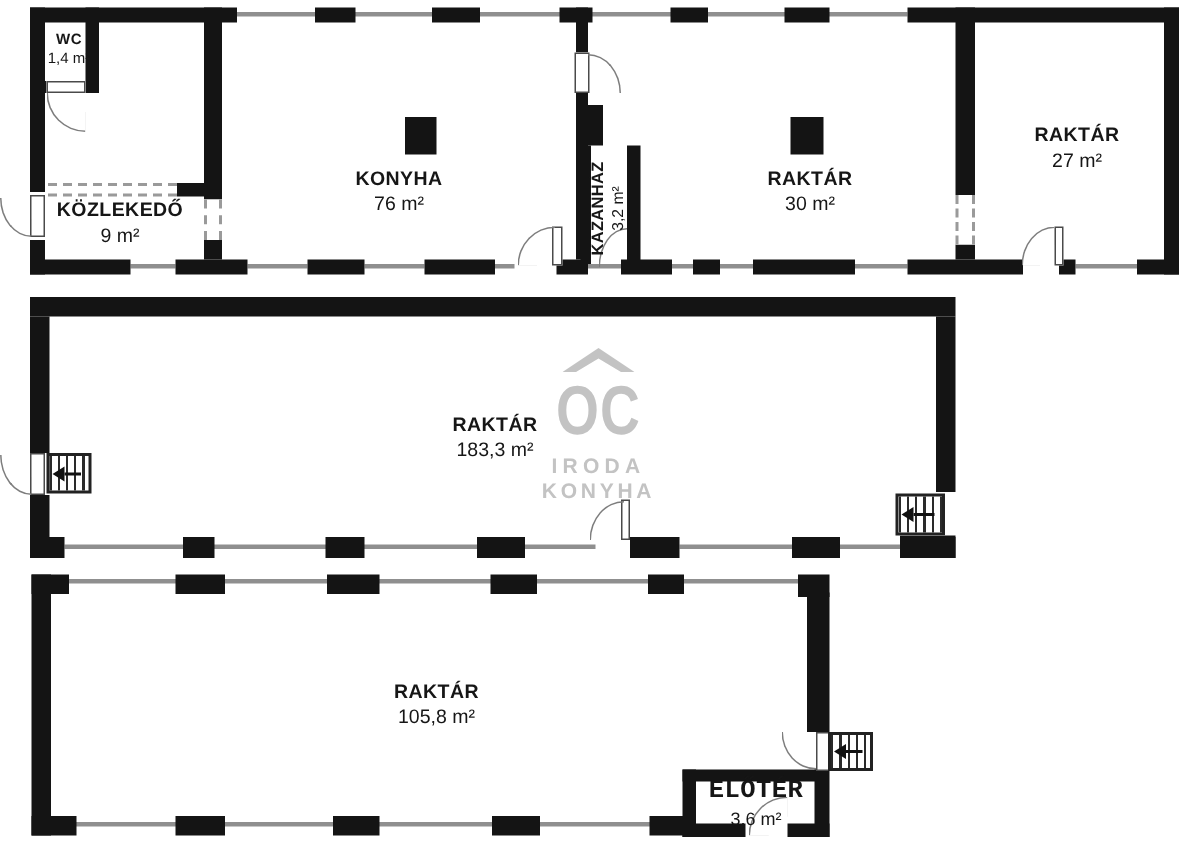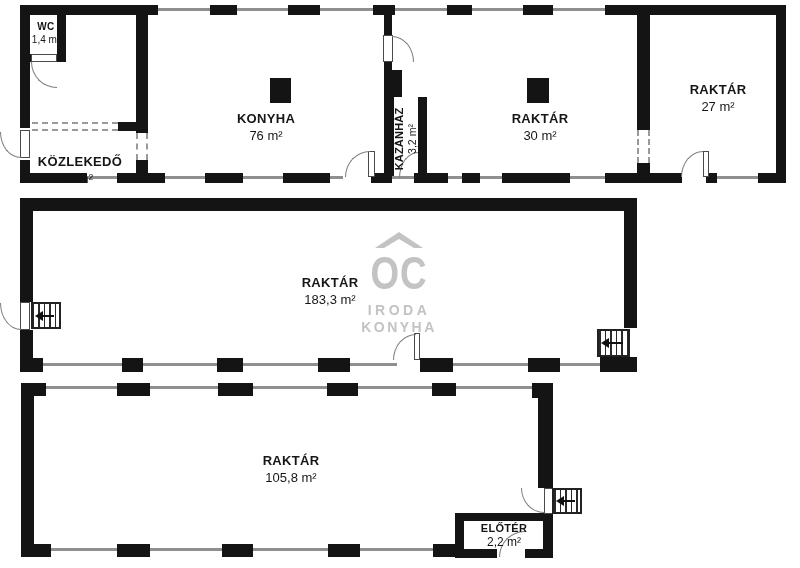--- a/index.html
+++ b/index.html
@@ -29,21 +29,21 @@
           border-top:5px solid transparent;border-bottom:5px solid transparent;border-right:8px solid #111;}
   
   .lbl{position:absolute;transform:translate(-50%,-50%);text-align:center;color:var(--ink);
        white-space:nowrap;line-height:1.3;z-index:5;}
   .lbl .nm{display:block;font-weight:bold;font-size:13px;letter-spacing:.3px;}
   .lbl .ar{display:block;font-weight:normal;font-size:13px;}
   .lbl-sm .nm{font-size:10px;}
   .lbl-sm .ar{font-size:10px;}
   .lbl-kaz .nm{font-size:11px;letter-spacing:.2px;}
   .lbl-kaz .ar{font-size:10.5px;}
-  .lbl-el .nm{font-size:11px;}
+  .lbl-el .nm{font-size:17px;font-family:Liberation Mono, monospace;}
   .lbl-el .ar{font-size:12px;}
   .rot{transform:translate(-50%,-50%) rotate(-90deg);}
   
   .watermark{position:absolute;left:399px;top:228px;width:0;z-index:1;text-align:center;color:var(--wm);}
   .wm-roof{position:absolute;left:-24px;top:2px;}
   .wm-oc{position:absolute;left:-50px;top:18px;width:100px;font-weight:bold;font-size:46px;
          letter-spacing:1px;transform:scaleX(.8);}
   .wm-l1{position:absolute;left:-60px;top:74px;width:120px;font-weight:bold;font-size:14px;letter-spacing:3.5px;}
   .wm-l2{position:absolute;left:-60px;top:91px;width:120px;font-weight:bold;font-size:14px;letter-spacing:2.5px;}
 </style>
@@ -169,21 +169,21 @@
     </svg>
     <div class="wm-oc">OC</div>
     <div class="wm-l1">IRODA</div>
     <div class="wm-l2">KONYHA</div>
   </div>
 
   <div class="lbl lbl-sm" style="left:46px;top:33px">
     <span class="nm">WC</span>
     <span class="ar">1,4 m²</span>
   </div>
-  <div class="lbl" style="left:80px;top:171px">
+  <div class="lbl" style="left:80px;top:149px">
     <span class="nm">KÖZLEKEDŐ</span>
     <span class="ar">9 m²</span>
   </div>
   <div class="lbl" style="left:266px;top:128px">
     <span class="nm">KONYHA</span>
     <span class="ar">76 m²</span>
   </div>
   <div class="lbl lbl-kaz rot" style="left:406px;top:139px">
     <span class="nm">KAZÁNHÁZ</span>
     <span class="ar">3,2 m²</span>
@@ -199,15 +199,15 @@
   <div class="lbl" style="left:330px;top:292px">
     <span class="nm">RAKTÁR</span>
     <span class="ar">183,3 m²</span>
   </div>
   <div class="lbl" style="left:291px;top:470px">
     <span class="nm">RAKTÁR</span>
     <span class="ar">105,8 m²</span>
   </div>
   <div class="lbl lbl-el" style="left:504px;top:536px">
     <span class="nm">ELŐTÉR</span>
-    <span class="ar">2,2 m²</span>
+    <span class="ar">3,6 m²</span>
   </div>
 </div>
 
 </body></html>

